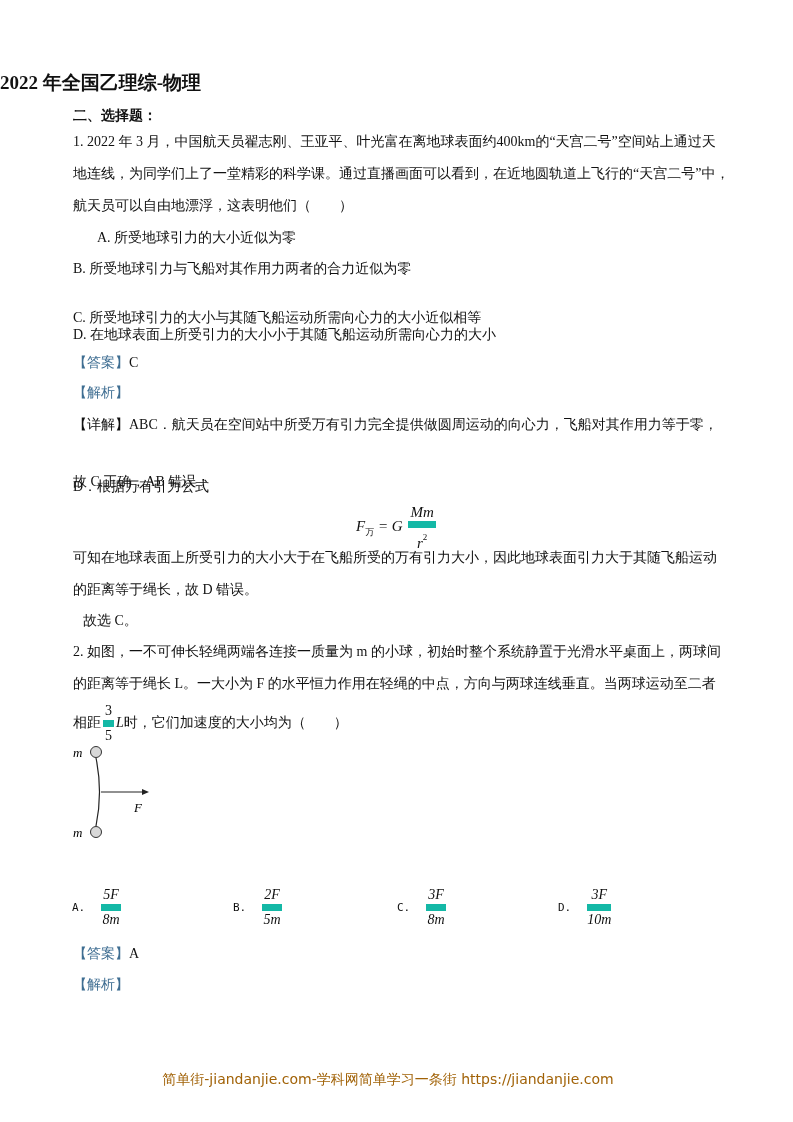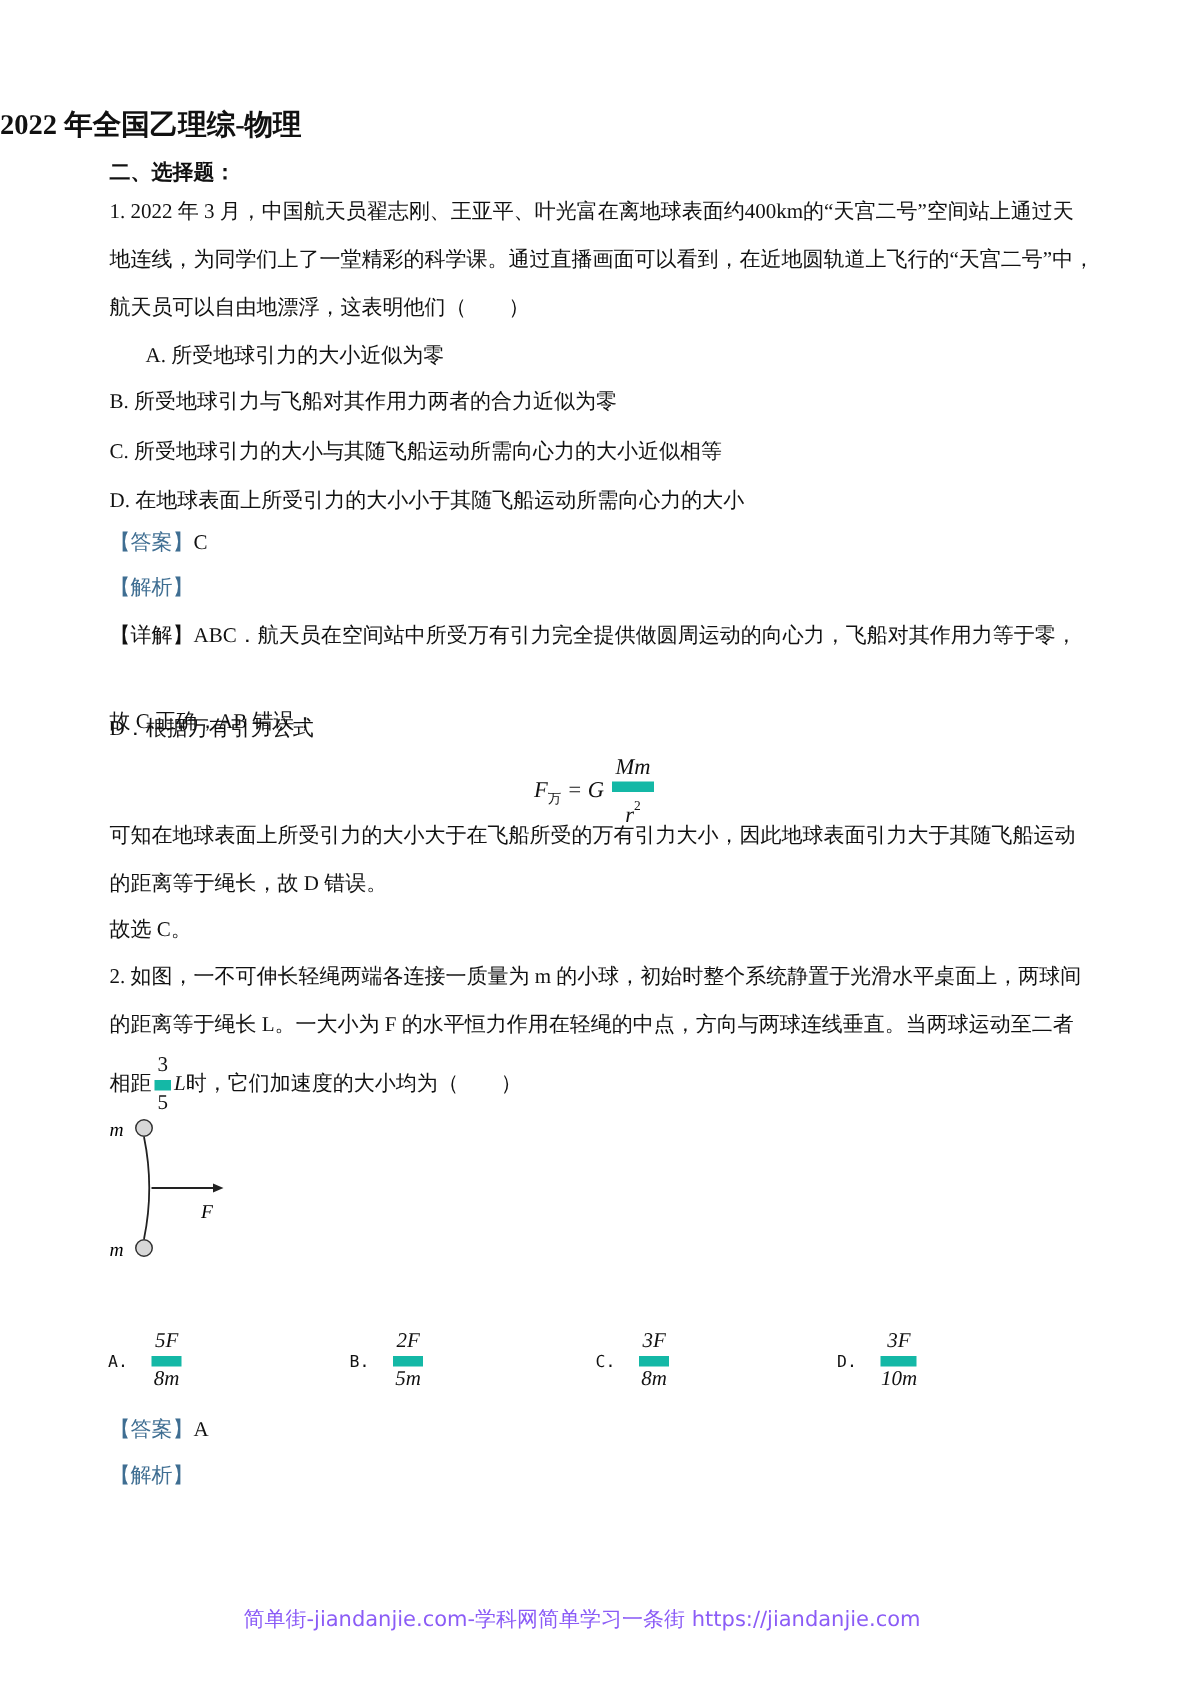--- a/index.html
+++ b/index.html
@@ -13,36 +13,36 @@
   .formula { position:absolute; left:356px; top:503px; font-size:15px; font-style:italic; }
   .frac { display:inline-block; vertical-align:middle; text-align:center; font-style:italic; margin:0 2px; }
   .frac .num { display:block; border-bottom:7px solid #14b8a6; padding:0 2px; line-height:18px; }
   .frac .den { display:block; line-height:18px; }
   .sub { font-size:9px; font-style:normal; vertical-align:-4px; }
   .sup { font-size:9px; font-style:normal; vertical-align:8px; }
   .opt { position:absolute; top:886px; font-size:13px; }
   .opt .letter { display:inline-block; vertical-align:middle; margin-right:14px; font-family:"DejaVu Sans Mono", monospace; font-size:11px; }
   .opt .frac { font-size:14px; }
   .footer { position:absolute; top:1071px; left:0; width:776px; text-align:center;
-            font-family:"DejaVu Sans", sans-serif; font-size:14px; color:#8b5cf6; }
+            font-family:"DejaVu Sans", sans-serif; font-size:14px; color:#a16207; }
   .diagram { position:absolute; left:70px; top:740px; }
   .ital { font-style:italic; }
 </style>
 </head>
 <body>
 
 <div class="page-title">2022 年全国乙理综-物理</div>
 <div class="line bold" style="top:106px;">二、选择题：</div>
 
 <div class="line" style="top:132px;">1. 2022 年 3 月，中国航天员翟志刚、王亚平、叶光富在离地球表面约400km的“天宫二号”空间站上通过天</div>
 <div class="line" style="top:164px;">地连线，为同学们上了一堂精彩的科学课。通过直播画面可以看到，在近地圆轨道上飞行的“天宫二号”中，</div>
 <div class="line" style="top:196px;">航天员可以自由地漂浮，这表明他们（　　）</div>
 <div class="line" style="top:228px;margin-left:24px;">A. 所受地球引力的大小近似为零</div>
 <div class="line" style="top:259px;">B. 所受地球引力与飞船对其作用力两者的合力近似为零</div>
-<div class="line" style="top:292px;">C. 所受地球引力的大小与其随飞船运动所需向心力的大小近似相等</div>
+<div class="line" style="top:308px;">C. 所受地球引力的大小与其随飞船运动所需向心力的大小近似相等</div>
 <div class="line" style="top:325px;">D. 在地球表面上所受引力的大小小于其随飞船运动所需向心力的大小</div>
 <div class="line" style="top:353px;">
   <span class="label">【答案】</span><span>C</span>
 </div>
 <div class="line label" style="top:383px;">【解析】</div>
 <div class="line" style="top:415px;">
   <span>【详解】</span><span>ABC．航天员在空间站中所受万有引力完全提供做圆周运动的向心力，飞船对其作用力等于零，</span>
 </div>
 <div class="line" style="top:472px;">故 C 正确，AB 错误；</div>
 <div class="line" style="top:477px;">D．根据万有引力公式</div>
@@ -50,21 +50,21 @@
 <div class="formula">
   <span>F</span><span class="sub">万</span><span> = G</span>
   <span class="frac">
     <span class="num">Mm</span>
     <span class="den"><span>r</span><span class="sup">2</span></span>
   </span>
 </div>
 
 <div class="line" style="top:548px;">可知在地球表面上所受引力的大小大于在飞船所受的万有引力大小，因此地球表面引力大于其随飞船运动</div>
 <div class="line" style="top:580px;">的距离等于绳长，故 D 错误。</div>
-<div class="line" style="top:611px;">故选 C。</div>
+<div class="line" style="top:611px;margin-left:10px;">故选 C。</div>
 
 <div class="line" style="top:642px;">2. 如图，一不可伸长轻绳两端各连接一质量为 m 的小球，初始时整个系统静置于光滑水平桌面上，两球间</div>
 <div class="line" style="top:674px;">的距离等于绳长 L。一大小为 F 的水平恒力作用在轻绳的中点，方向与两球连线垂直。当两球运动至二者</div>
 <div class="line" style="top:702px; line-height:40px;">
   <span>相距</span><span class="frac" style="font-style:normal;"><span class="num">3</span><span class="den">5</span></span><span class="ital">L</span><span>时，它们加速度的大小均为（　　）</span>
 </div>
 
 <div class="diagram">
   <svg width="90" height="105" viewBox="0 0 90 105">
     <circle cx="26" cx2="" cy="12" r="5.5" fill="#d8d8d8" stroke="#333" stroke-width="1"></circle>

